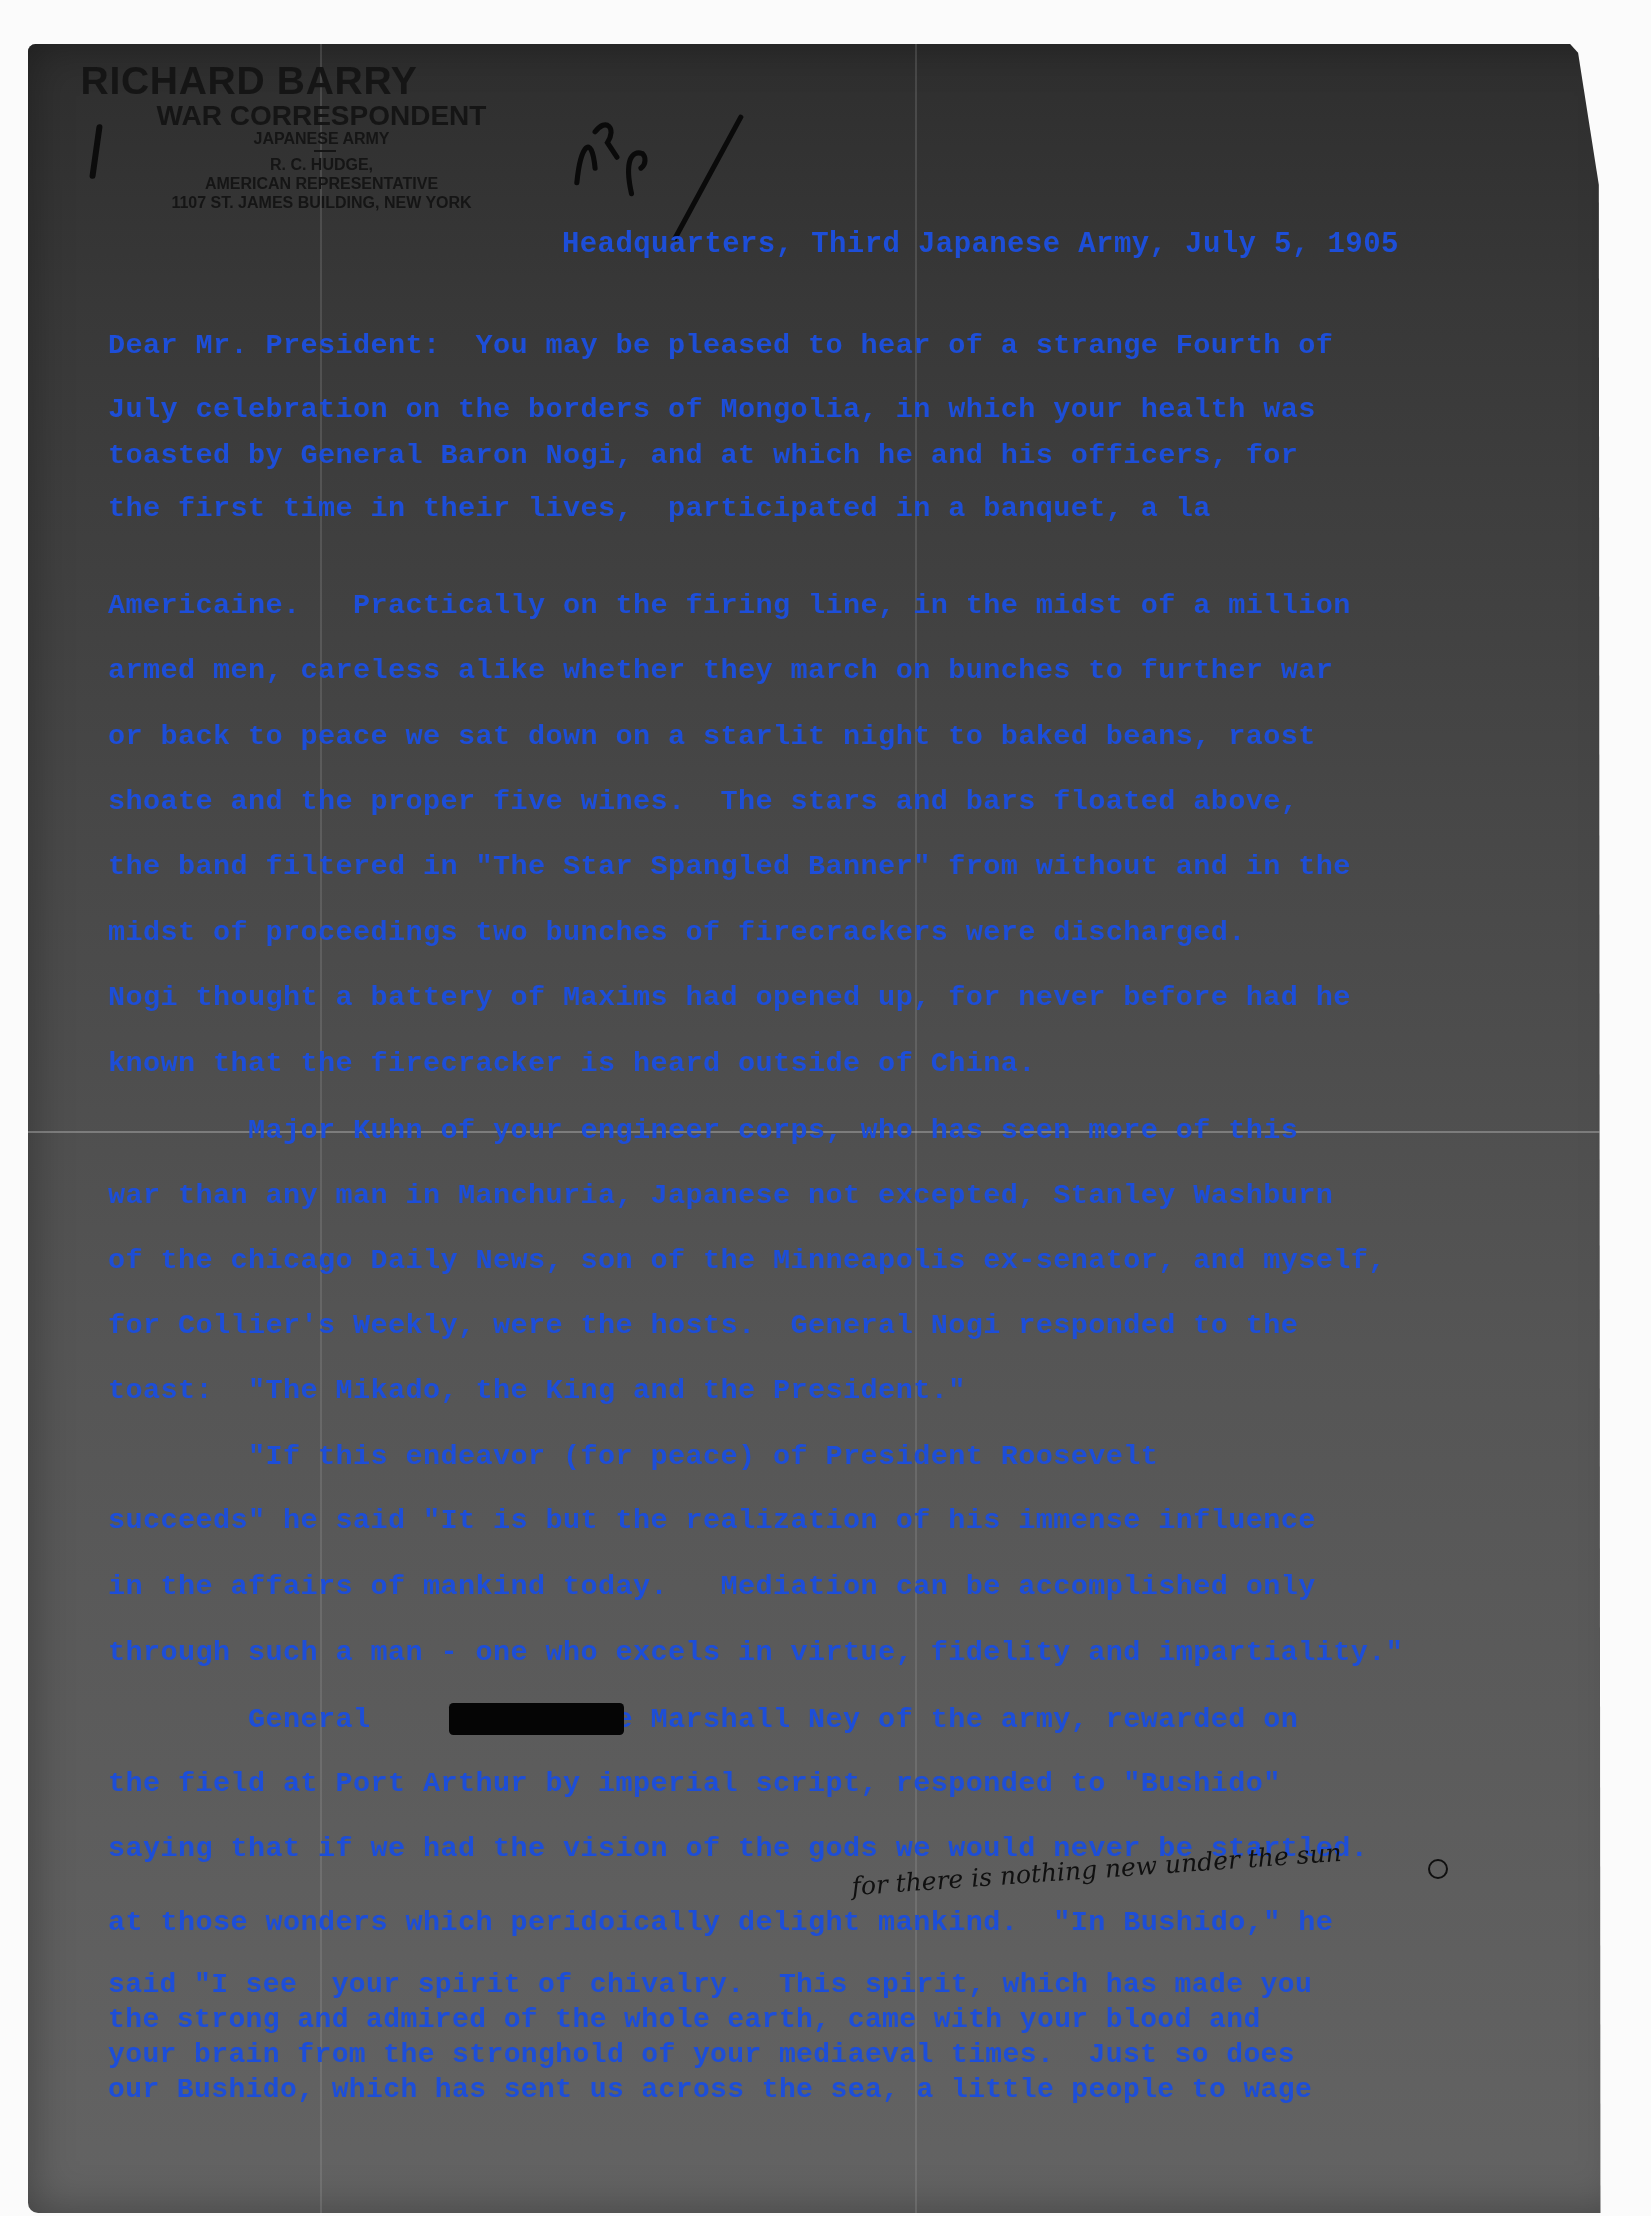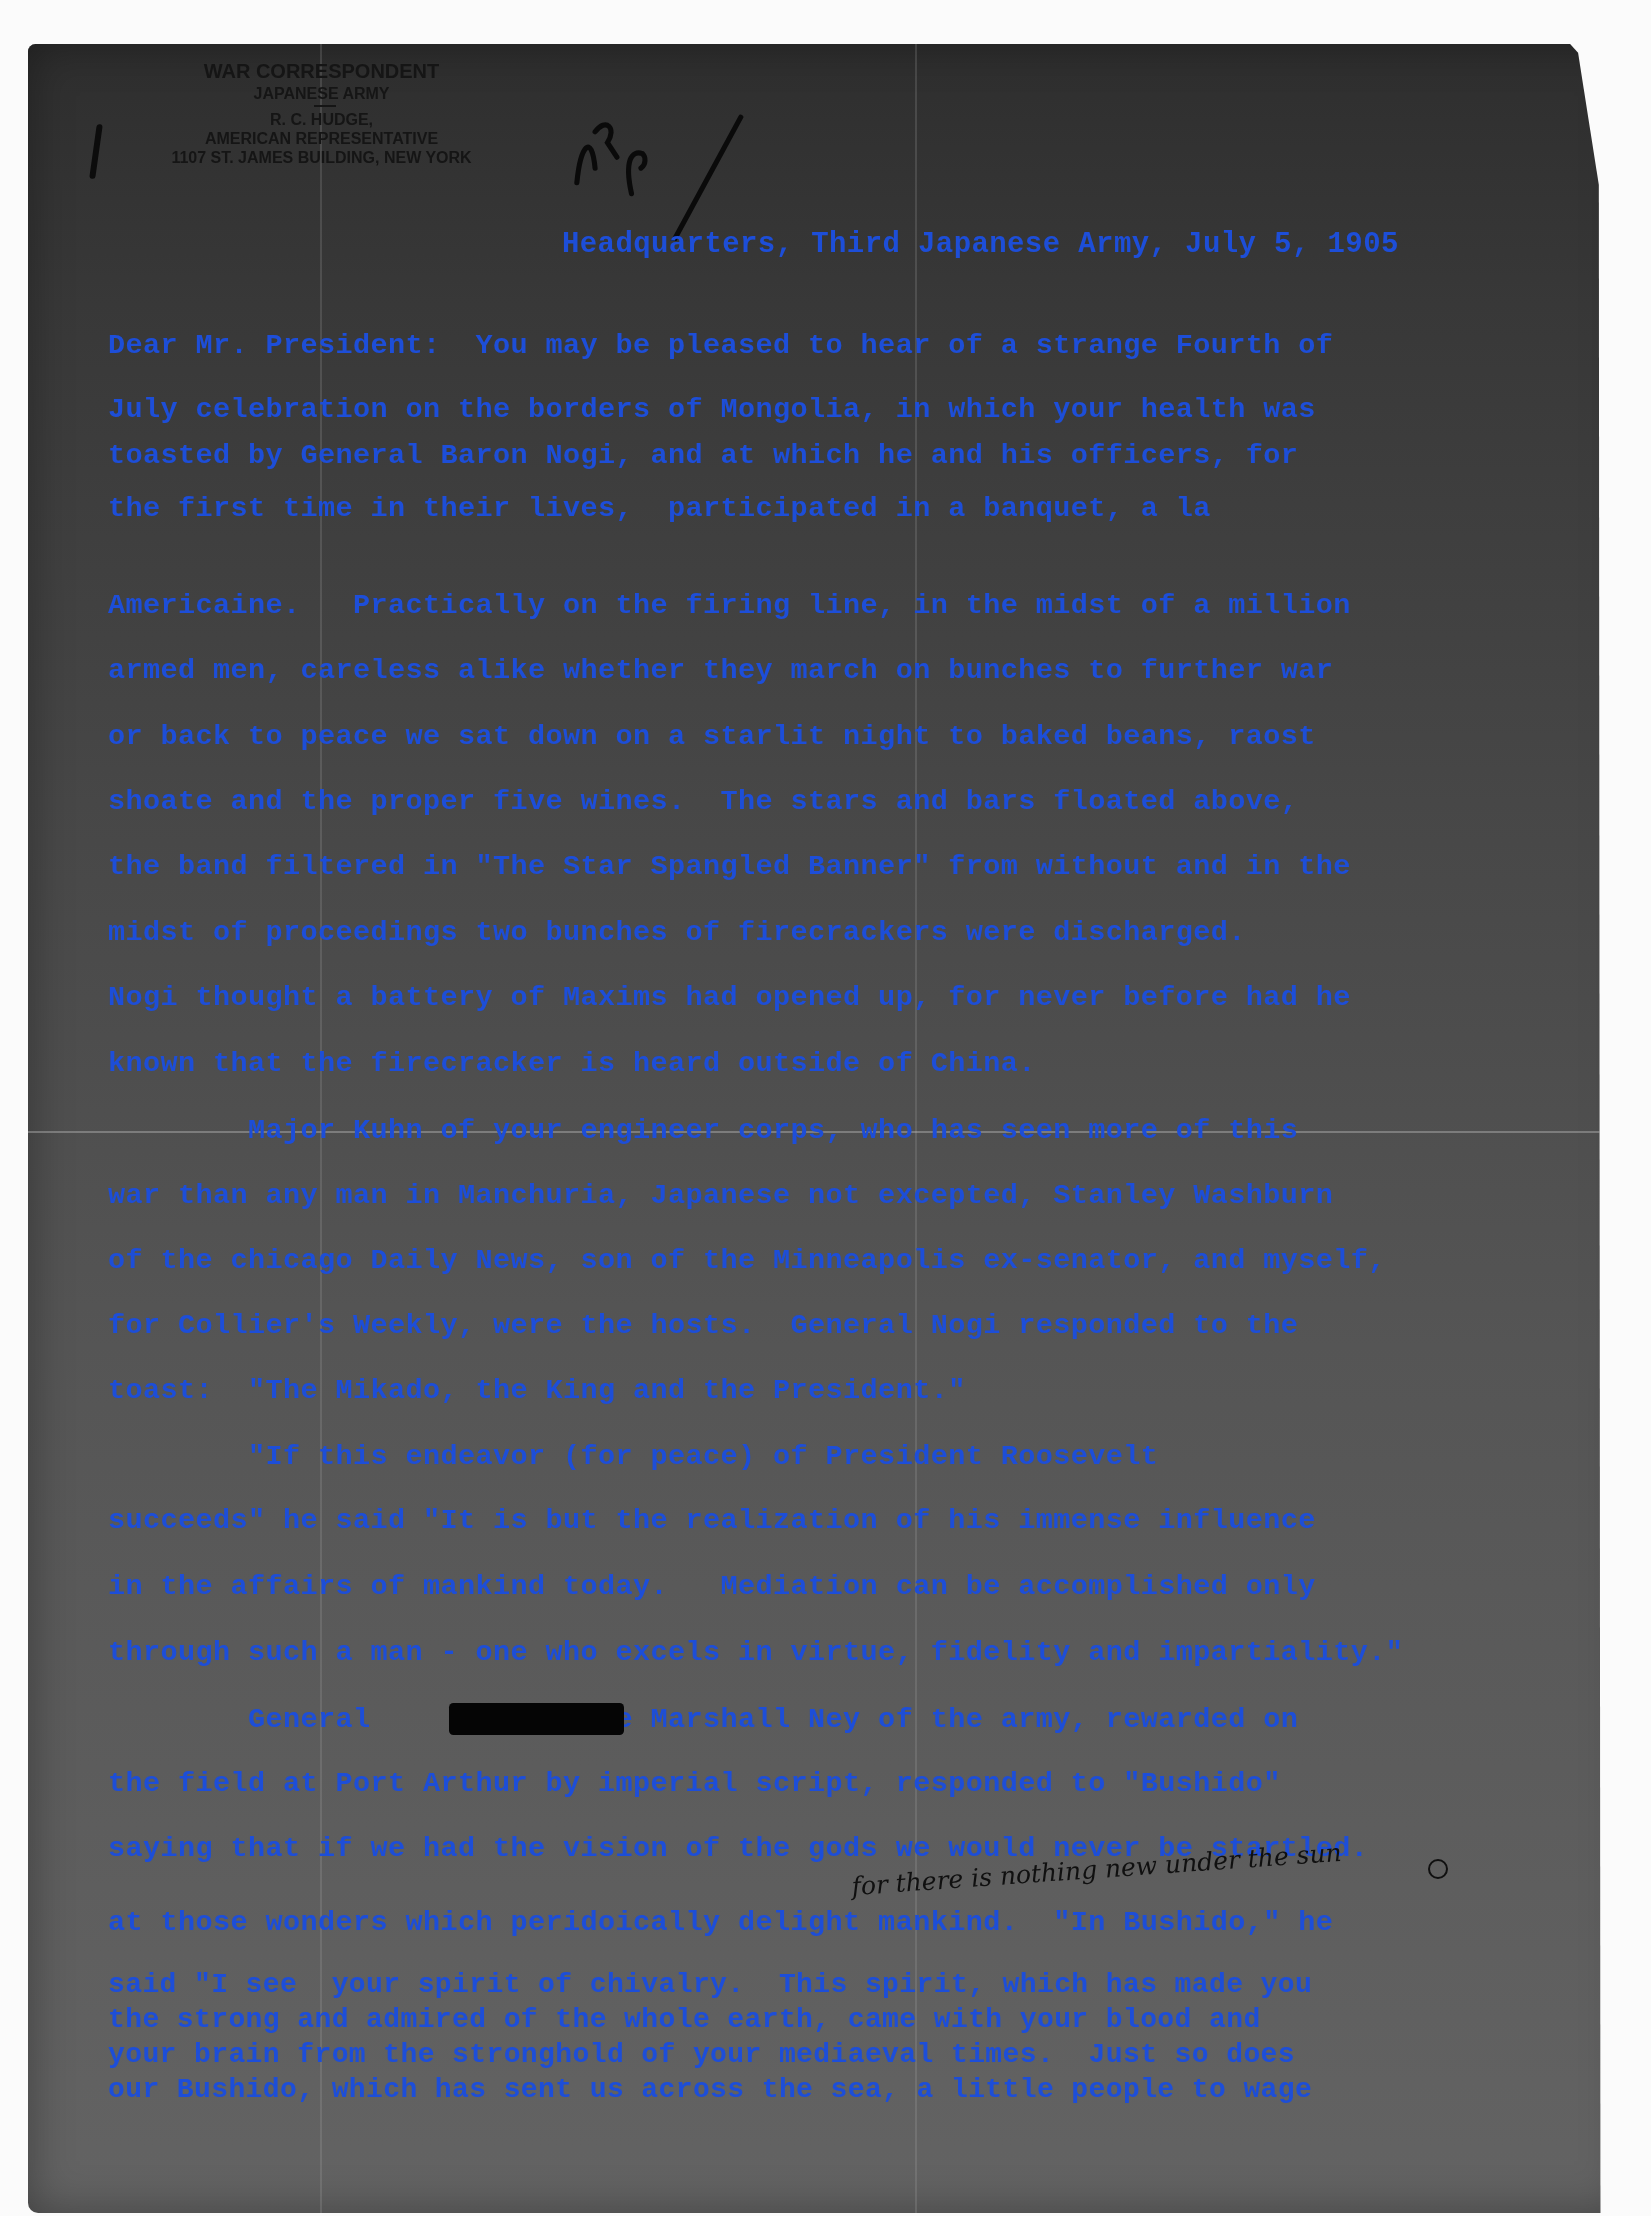--- a/index.html
+++ b/index.html
@@ -24,21 +24,21 @@
   .fold-h {
     position: absolute; left: 0; right: 0; height: 2.2px;
     background: rgba(210,210,210,0.35);
   }
   .letterhead {
     position: absolute; left: 66px; top: 58px; width: 482px;
     text-align: center; color: #151515;
     font-family: "Liberation Sans", sans-serif; font-weight: bold;
   }
   .lh-name { font-size: 39px; letter-spacing: 0.7px; line-height: 45px; text-align: left; padding-left: 14.6px; }
-  .lh-title { font-size: 20px; line-height: 26px; margin-left: 29px; }
+  .lh-title { font-size: 28px; line-height: 26px; margin-left: 29px; }
   .lh-sub { font-size: 16px; line-height: 19px; margin-left: 29px; }
   .lh-rule { width: 22px; height: 2.2px; background: #151515; margin: 1.5px auto 2.9px 248px; }
   .handwriting-top {
     position: absolute; left: 562px; top: 88px; width: 241px; height: 153px;
   }
   .margin-mark {
     position: absolute; left: 93px; top: 124px; width: 5.8px; height: 55px;
     background: #0c0c0c; border-radius: 2.9px; transform: rotate(8deg);
   }
   .typed {
@@ -70,20 +70,21 @@
 
 <div class="page">
   <div class="fold-v" style="left:292px"></div>
   <div class="fold-v" style="left:887px"></div>
   <div class="fold-h" style="top:1087px"></div>
 </div>
 
 <div class="margin-mark"></div>
 
 <div class="letterhead">
+  <div class="lh-name">RICHARD BARRY</div>
   <div class="lh-title">WAR CORRESPONDENT</div>
   <div class="lh-sub">JAPANESE ARMY</div>
   <div class="lh-rule"></div>
   <div class="lh-sub">R. C. HUDGE,</div>
   <div class="lh-sub">AMERICAN REPRESENTATIVE</div>
   <div class="lh-sub">1107 ST. JAMES BUILDING, NEW YORK</div>
 </div>
 
 <svg class="handwriting-top" viewBox="0 0 330 210">
   <g fill="none" stroke="#0a0a0a" stroke-width="7" stroke-linecap="round">

